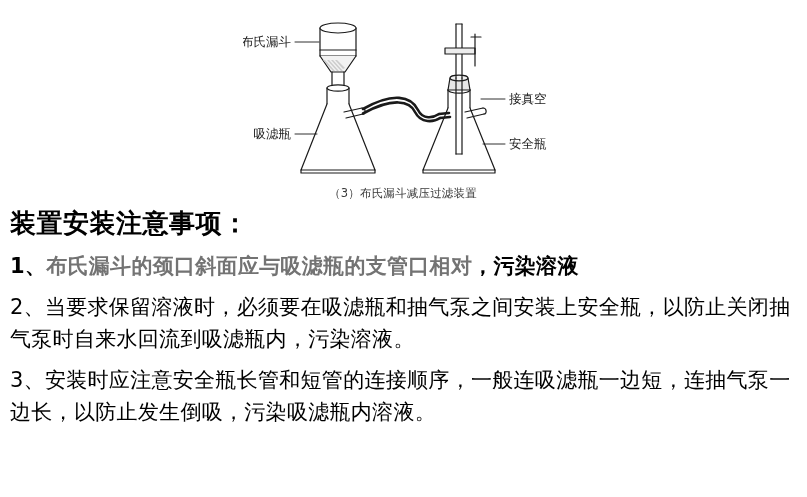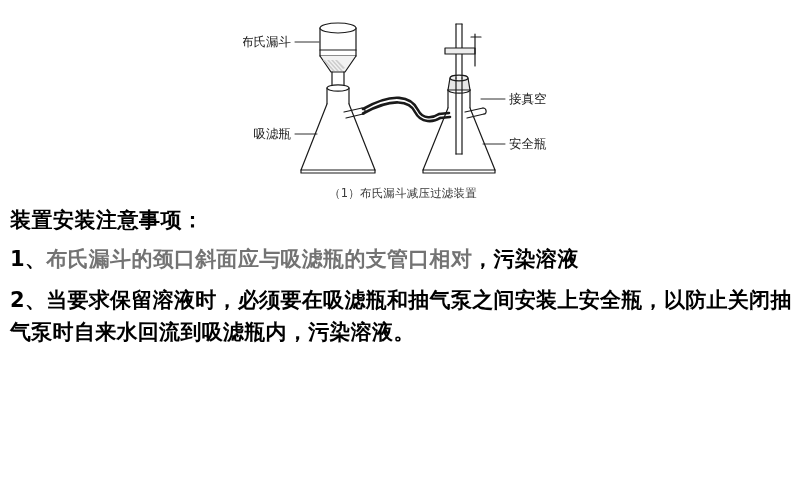--- a/index.html
+++ b/index.html
@@ -51,34 +51,33 @@
   }
 
   
   .body-text {
     position: absolute;
     left: 10px;
     top: 206px;
     width: 790px;
   }
   .heading {
-    font-size: 21px;
+    font-size: 26px;
     font-weight: bold;
     font-family: "DejaVu Sans", sans-serif;
     letter-spacing: 0.5px;
     margin: 0 0 10px 0;
     line-height: 1.35;
   }
   .para {
     font-size: 21px;
     font-family: "DejaVu Sans", sans-serif;
     line-height: 1.52;
     margin: 0 0 9px 0;
     letter-spacing: 0.3px;
-    font-weight: bold;
   }
   .para.bold-red {
     font-weight: bold;
   }
   .red {
     color: #737373;
   }
   .num {
     font-family: "DejaVu Sans", sans-serif;
   }
@@ -159,30 +158,33 @@
 
           <path d="M240,140 L262,140" stroke-width="0.9"></path>
         </g>
 
         <text class="figure-label" x="48" y="42" text-anchor="end">布氏漏斗</text>
         <text class="figure-label" x="48" y="134" text-anchor="end">吸滤瓶</text>
         <text class="figure-label" x="266" y="99" text-anchor="start">接真空</text>
         <text class="figure-label" x="266" y="144" text-anchor="start">安全瓶</text>
       </svg>
     </div>
-    <div class="fig-caption">（1）布氏漏斗减压过滤装置</div>
+    <div class="fig-caption">（3）布氏漏斗减压过滤装置</div>
   </div>
 
   <div class="body-text">
 
     <p class="heading">装置安装注意事项：</p>
 
     <p class="para bold-red">
       <span class="num">1、</span><span class="red">布氏漏斗的颈口斜面应与吸滤瓶的支管口相对</span><span>，污染溶液</span>
     </p>
 
     <p class="para">
       <span class="num">2、</span><span>当要求保留溶液时，必须要在吸滤瓶和抽气泵之间安装上安全瓶，以防止关闭抽气泵时自来水回流到吸滤瓶内，污染溶液。</span>
     </p>
 
+    <p class="para">
+      <span class="num">3、</span><span>安装时应注意安全瓶长管和短管的连接顺序，一般连吸滤瓶一边短，连抽气泵一边长，以防止发生倒吸，污染吸滤瓶内溶液。</span>
+    </p>
 
   </div>
 </div>
 
 </body></html>

